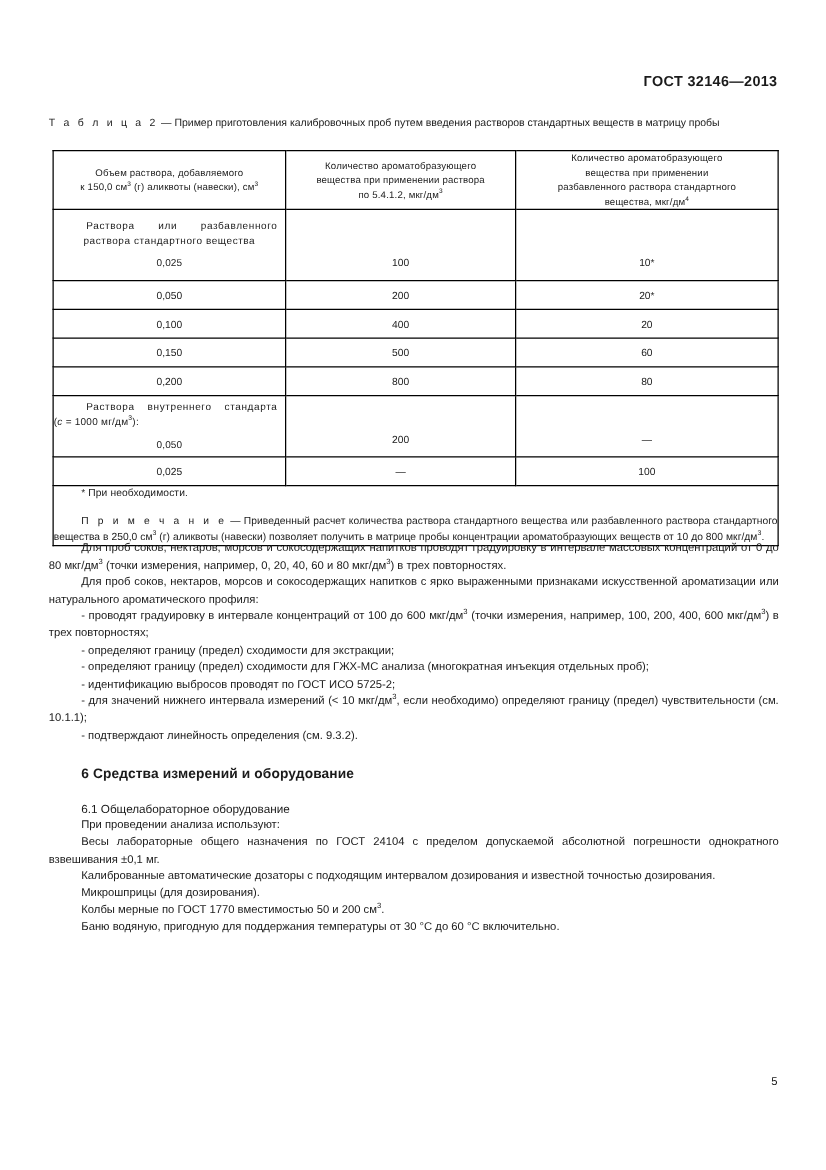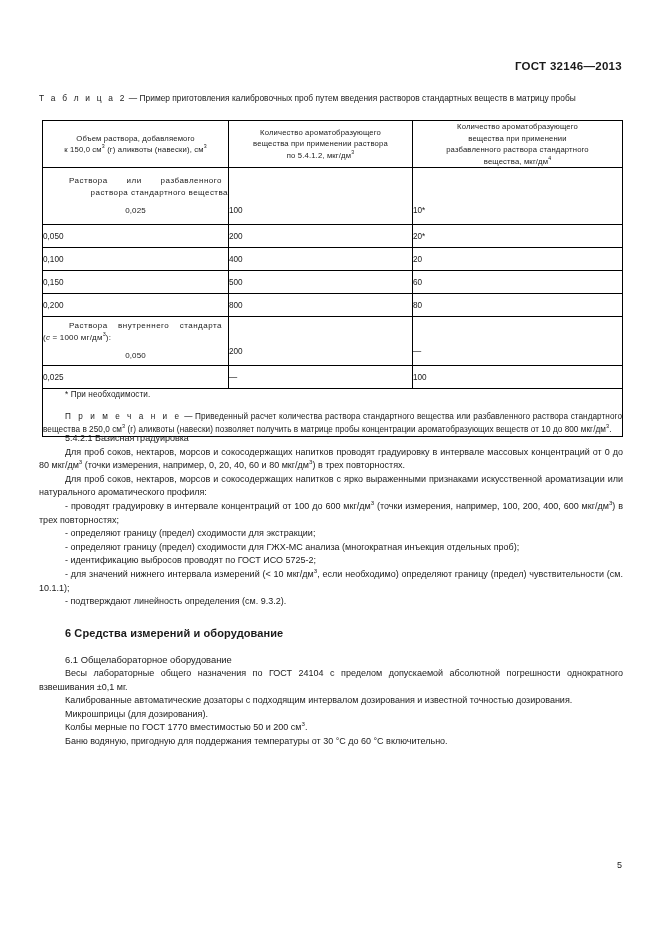--- a/index.html
+++ b/index.html
@@ -83,36 +83,36 @@
   }
   .grp-title {
     display: block;
     text-align: justify;
     text-align-last: justify;
     padding: 0 6px 0 26px;
     letter-spacing: 0.5px;
   }
   .grp-title2 {
     display: block;
-    text-align: right;
+    text-align: center;
     letter-spacing: 0.45px;
   }
   .grp-sub {
     display: block;
     text-align: left;
     letter-spacing: 0.2px;
     margin-top: 0px;
   }
   .grp-val {
     display: block;
     text-align: center;
     margin-top: 6px;
   }
   .num-cell {
-    text-align: left;
+    text-align: center;
     padding: 6px 4px;
     font-size: 8.2px;
     margin-left: 37px;
   }
   .num-cell.tall { padding: 0; height: 56px; vertical-align: bottom; }
   .num-cell.tall span { display:block; padding-bottom: 9px; }
   .num-cell.tall2 { padding: 0; height: 48px; vertical-align: bottom; }
   .num-cell.tall2 span { display:block; padding-bottom: 9px; }
   .val-row td { height: 22px; }
   .grp-row-first td { border-top-width: 1.6px; }
@@ -269,21 +269,20 @@
         <td class="note-cell" colspan="3">
           <div class="fn-line">*  При необходимости.</div>
           <div class="note-line"><span class="note-word">П р и м е ч а н и е</span><span> — Приведенный расчет количества раствора стандартного вещества или разбавленного раствора стандартного вещества в 250,0 см</span><sup>3</sup><span> (г) аликвоты (навески) позволяет получить в матрице пробы концентрации ароматобразующих веществ от 10 до 800 мкг/дм</span><sup>3</sup><span>.</span></div>
         </td>
       </tr>
     </tbody>
   </table>
 
   <div class="body-block" style="top: 432px;">
 
-    <p class="h-num">5.4.2.1  Базисная градуировка</p>
 
     <p class="p"><span>Для проб соков, нектаров, морсов и сокосодержащих напитков проводят градуировку в интервале массовых концентраций от 0 до 80 мкг/дм</span><sup>3</sup><span> (точки измерения, например, 0, 20, 40, 60 и 80 мкг/дм</span><sup>3</sup><span>) в трех повторностях.</span></p>
 
     <p class="p">Для проб соков, нектаров, морсов и сокосодержащих напитков с ярко выраженными признаками искусственной ароматизации или натурального ароматического профиля:</p>
 
     <p class="p dash"><span>-  проводят градуировку в интервале концентраций от 100 до 600 мкг/дм</span><sup>3</sup><span> (точки измерения, например, 100, 200, 400, 600 мкг/дм</span><sup>3</sup><span>) в трех повторностях;</span></p>
 
     <p class="p dash">-  определяют границу (предел) сходимости для экстракции;</p>
 
     <p class="p dash">-  определяют границу (предел) сходимости для ГЖХ-МС анализа (многократная инъекция отдельных проб);</p>
@@ -295,20 +294,21 @@
     <p class="p dash">-  подтверждают линейность определения (см. 9.3.2).</p>
 
     <div class="spacer-18"></div>
 
     <p class="h1">6  Средства измерений и оборудование</p>
 
     <div class="spacer-13"></div>
 
     <p class="h2">6.1  Общелабораторное оборудование</p>
 
+    <p class="p">При проведении анализа используют:</p>
 
     <p class="p">Весы лабораторные общего назначения по ГОСТ 24104 с пределом допускаемой абсолютной погрешности однократного взвешивания ±0,1 мг.</p>
 
     <p class="p">Калиброванные автоматические дозаторы с подходящим интервалом дозирования и известной точностью дозирования.</p>
 
     <p class="p">Микрошприцы (для дозирования).</p>
 
     <p class="p"><span>Колбы мерные по ГОСТ 1770 вместимостью 50 и 200 см</span><sup>3</sup><span>.</span></p>
 
     <p class="p">Баню водяную, пригодную для поддержания температуры от 30 °С до 60 °С включительно.</p>

